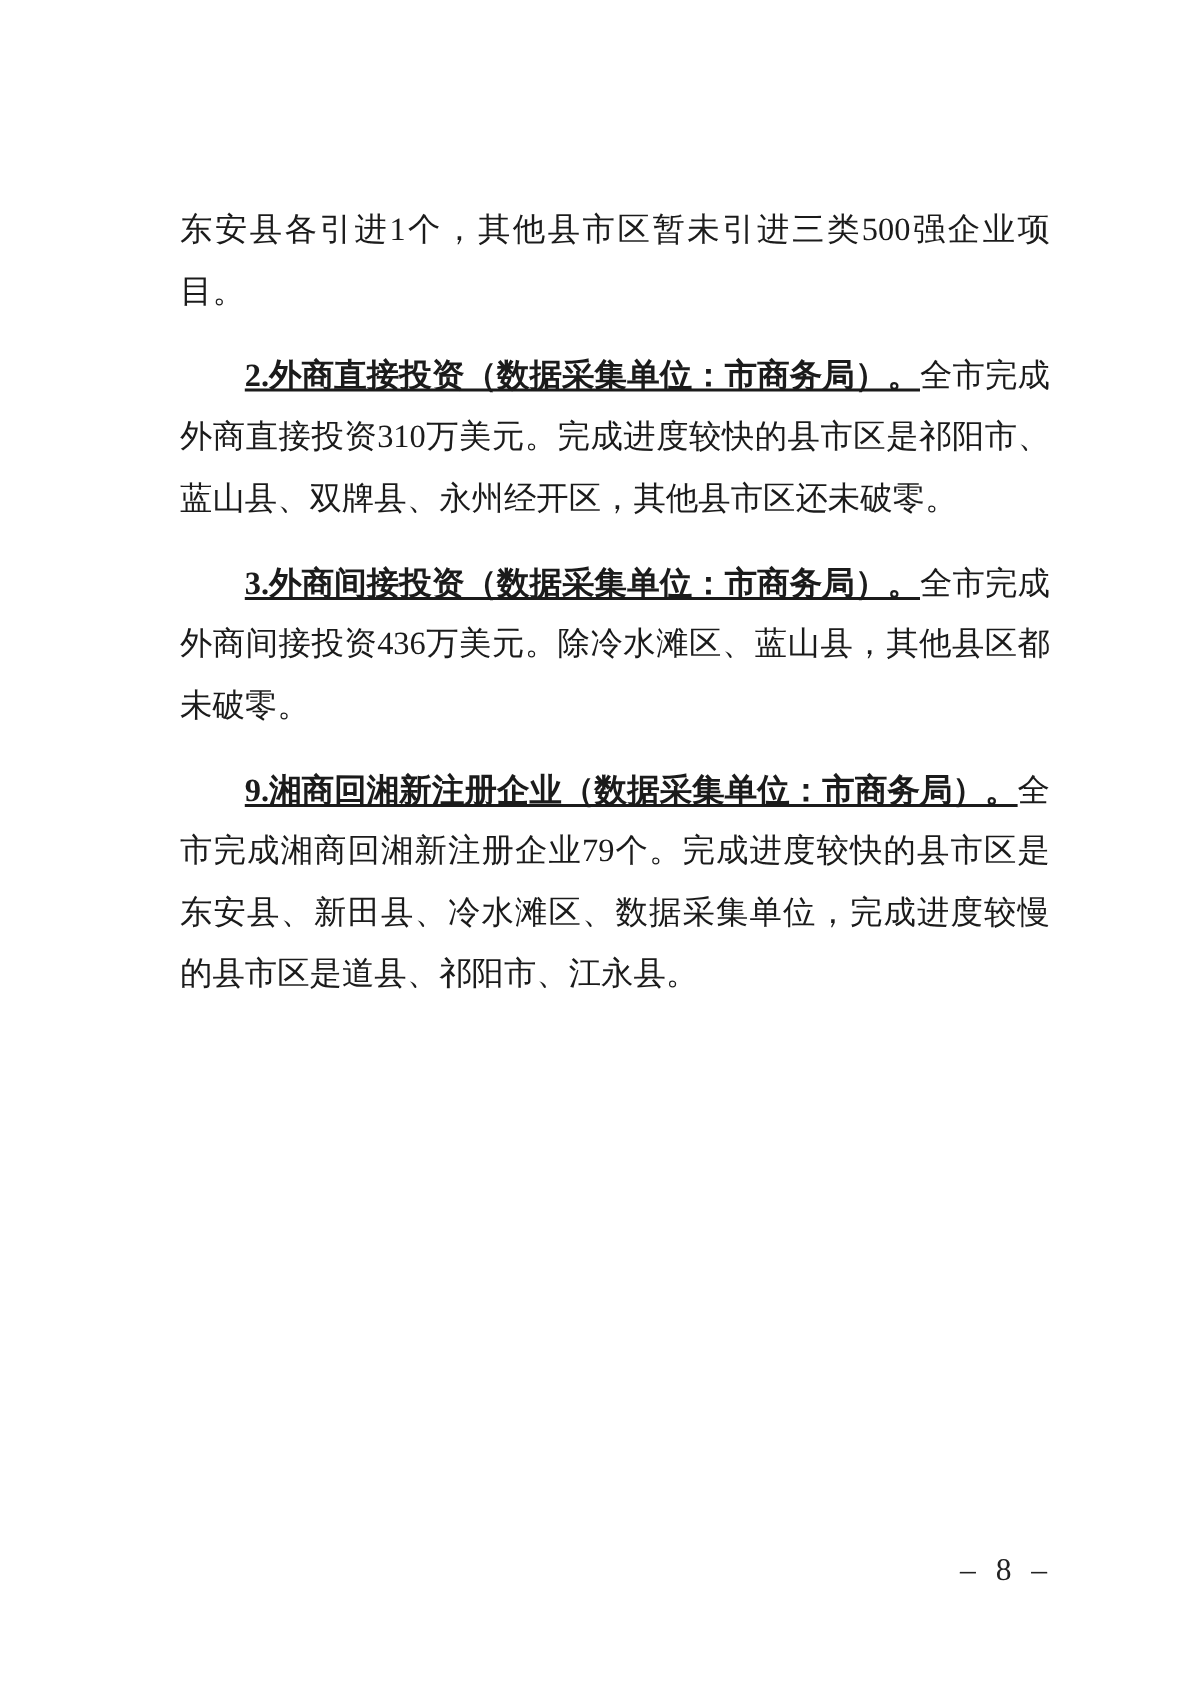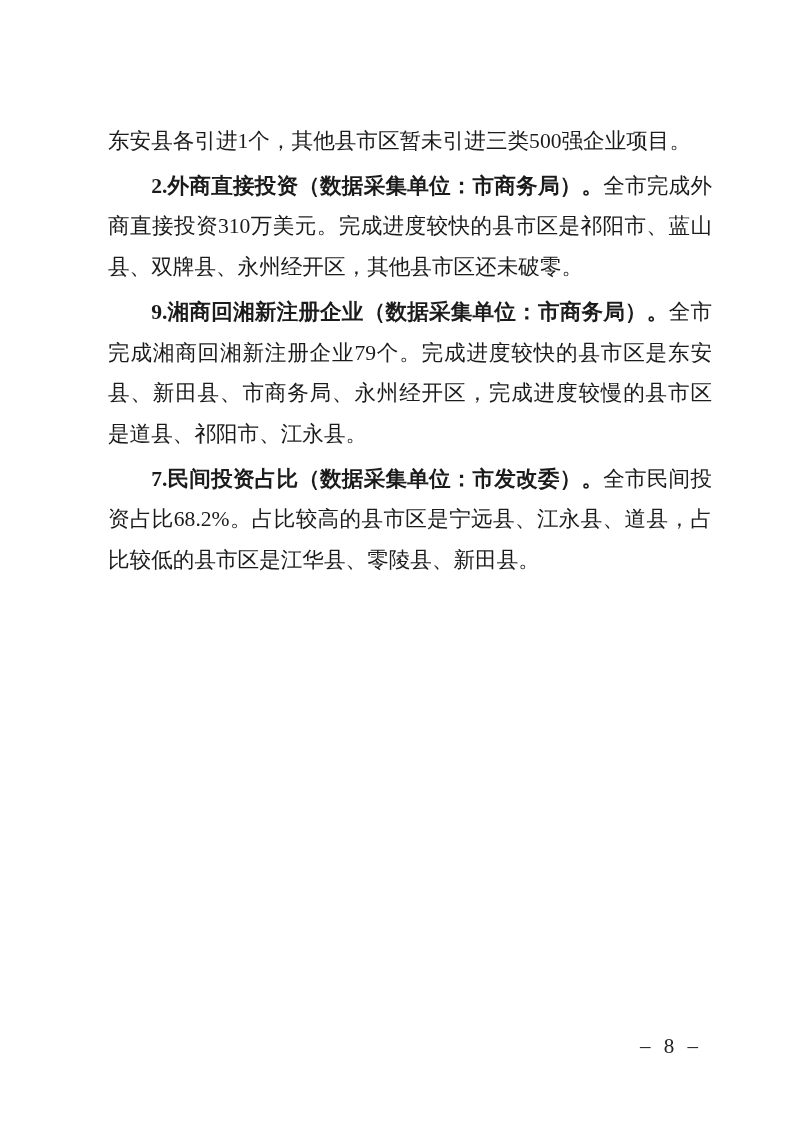--- a/index.html
+++ b/index.html
@@ -19,51 +19,52 @@
     position: absolute;
     left: 104px;
     top: 117px;
     width: 612px;
     font-size: 21.6px;
     line-height: 40.7px;
     text-align: justify;
     text-justify: inter-ideograph;
   }
   .para {
-    margin: 4px;
+    margin: 16px;
     padding: 0;
     text-indent: 2em;
   }
   .para.continuation {
     text-indent: 0;
   }
   .para-lead {
     font-weight: 700;
+    text-decoration: underline;
   }
   .page-number {
     position: absolute;
     top: 1034px;
     left: 640px;
     font-size: 21px;
     letter-spacing: 4px;
     color: #222222;
     white-space: nowrap;
   }
 </style>
 </head>
 <body>
 
 <main class="doc-body">
 
   <p class="para continuation"><span class="para-lead"></span><span>东安县各引进1个，其他县市区暂未引进三类500强企业项目。</span></p>
 
   <p class="para"><span class="para-lead">2.外商直接投资（数据采集单位：市商务局）。</span><span>全市完成外商直接投资310万美元。完成进度较快的县市区是祁阳市、蓝山县、双牌县、永州经开区，其他县市区还未破零。</span></p>
 
+  <p class="para"><span class="para-lead">3.外商间接投资（数据采集单位：市商务局）。</span><span>全市完成外商间接投资436万美元。除冷水滩区、蓝山县，其他县区都未破零。</span></p>
 
 
-  <p class="para"><span class="para-lead">9.湘商回湘新注册企业（数据采集单位：市商务局）。</span><span>全市完成湘商回湘新注册企业79个。完成进度较快的县市区是东安县、新田县、市商务局、永州经开区，完成进度较慢的县市区是道县、祁阳市、江永县。</span></p>
+  <p class="para"><span class="para-lead">9.湘商回湘新注册企业（数据采集单位：市商务局）。</span><span>全市完成湘商回湘新注册企业79个。完成进度较快的县市区是东安县、新田县、冷水滩区、数据采集单位，完成进度较慢的县市区是道县、祁阳市、江永县。</span></p>
 
 
-  <p class="para"><span class="para-lead">7.民间投资占比（数据采集单位：市发改委）。</span><span>全市民间投资占比68.2%。占比较高的县市区是宁远县、江永县、道县，占比较低的县市区是江华县、零陵县、新田县。</span></p>
 
 </main>
 
 <div class="page-number">– 8 –</div>
 
 </body></html>

